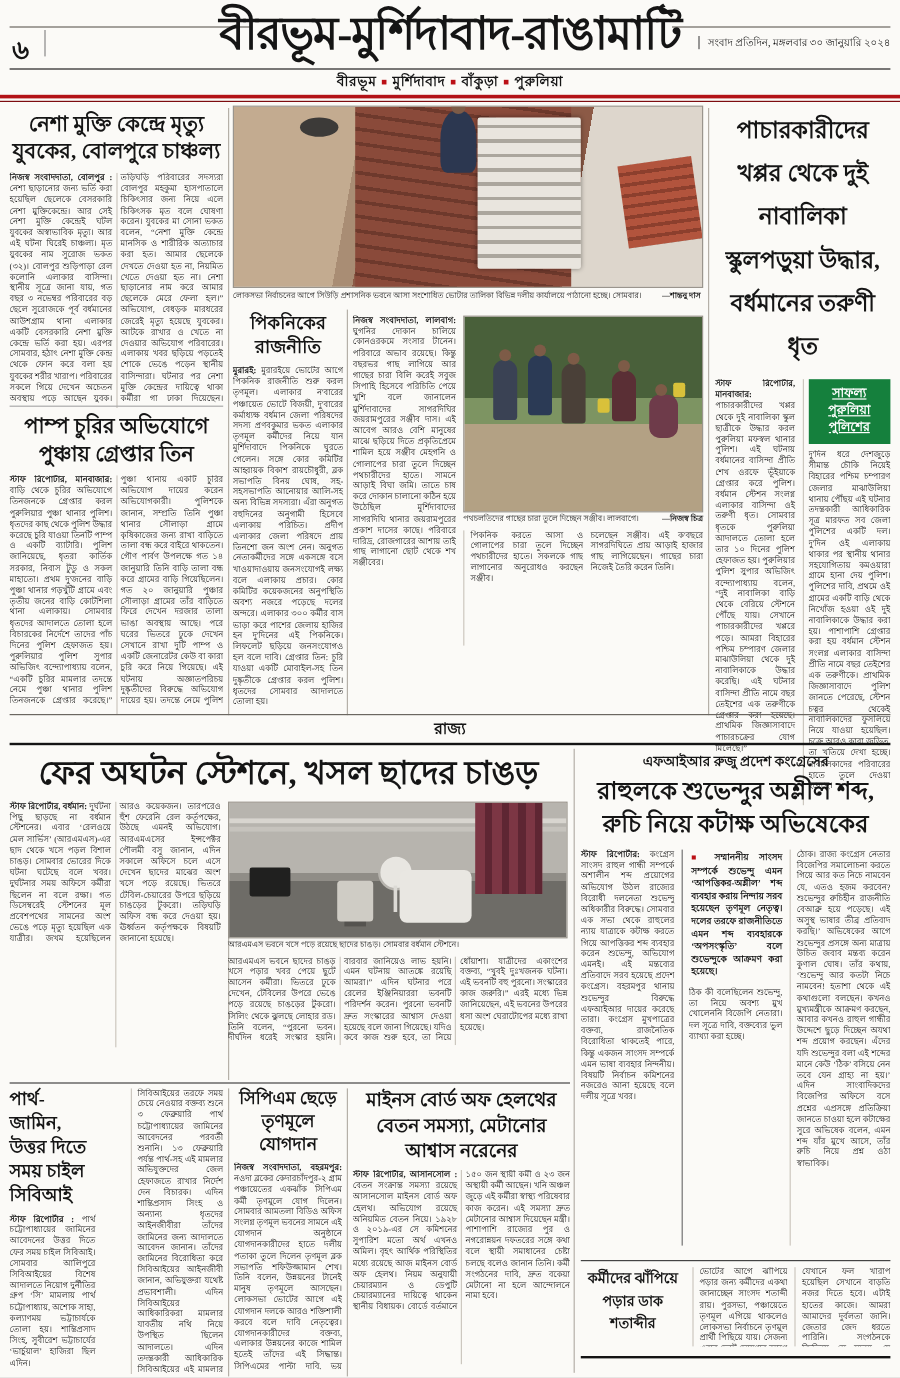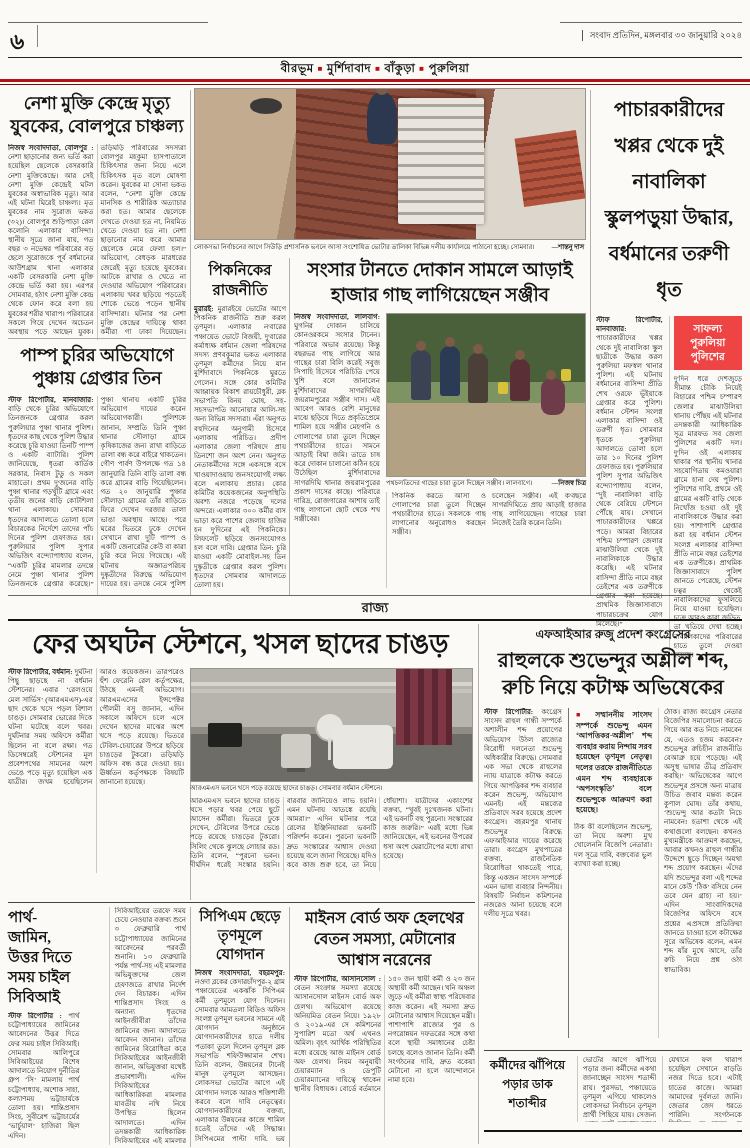--- a/index.html
+++ b/index.html
@@ -21,22 +21,22 @@
   .redband{position:absolute;left:0;right:0;top:79px;height:3px;background:#b31217;}
   .redband2{position:absolute;left:0;right:0;top:84px;height:1px;background:#7d0c10;}
   
   .hl{font-weight:bold;text-align:center;}
   .body-txt{font-size:7px;line-height:9.2px;text-align:justify;overflow:hidden;}
   .body-txt b{font-size:7px;}
   .two-col{column-count:2;column-gap:7px;column-rule:1px solid #ccc7bf;}
   .three-col{column-count:3;column-gap:7px;column-rule:1px solid #ccc7bf;}
   .cap{font-size:6.6px;line-height:8.5px;display:flex;justify-content:space-between;gap:6px;}
   .cap .cr{white-space:nowrap;font-weight:bold;}
-  .blackbox{background:#ef4444;color:#fff;font-weight:bold;text-align:center;
-            font-size:10.5px;line-height:14px;padding:6px 3px;margin-bottom:5px;}
+  .blackbox{background:#15803d;color:#fff;font-weight:bold;text-align:center;
+            font-size:10.5px;line-height:14px;padding:6px 3px;margin-bottom:5px;text-decoration:underline;}
   .pullq{font-size:7.6px;line-height:10.6px;font-weight:bold;text-align:justify;
          padding:2px 0 4px 2px;margin-bottom:3px;}
   .pullq .bullet{color:#bb1016;font-size:7px;}
   .flexrow{display:flex;gap:6px;}
   
   .photo{position:relative;overflow:hidden;border:1px solid #9a958d;}
   .ph1{background:linear-gradient(100deg,#c3ab90 0 26%,#a98d74 26% 30%,#8c5a46 30% 72%,#ddd6cc 72% 100%);}
   .ph1 .slats{position:absolute;left:26%;top:0;width:46%;height:100%;
       background:repeating-linear-gradient(8deg,#8a4a3a 0 9px,#6e392c 9px 12px);}
   .ph1 .bundles{position:absolute;left:52%;top:6%;width:22%;height:84%;border-radius:2px;
@@ -63,20 +63,21 @@
 </style>
 </head>
 <body>
 
 <div class="page">
 
   <div class="hline" style="left:8px;width:200px;top:22px;"></div>
   <div class="hline" style="left:560px;width:182px;top:22px;"></div>
   <div class="pageno">৬</div>
   <div class="vline" style="left:37px;top:25px;height:22px;background:#888;"></div>
+  <div class="masthead">বীরভূম-মুর্শিদাবাদ-রাঙামাটি</div>
   <div class="dateline">সংবাদ প্রতিদিন, মঙ্গলবার ৩০ জানুয়ারি ২০২৪</div>
   <div class="hline" style="left:8px;right:8px;top:57px;background:#222;"></div>
   <div class="editions">
     <span>বীরভূম</span><span class="sq">■</span><span>মুর্শিদাবাদ</span><span class="sq">■</span><span>বাঁকুড়া</span><span class="sq">■</span><span>পুরুলিয়া</span>
   </div>
   <div class="redband"></div>
   <div class="redband2"></div>
 
   <div class="vline" style="left:190px;top:90px;height:506px;"></div>
   <div class="vline" style="left:590px;top:90px;height:506px;"></div>
@@ -109,21 +110,20 @@
   </div>
 
   <div class="abs" style="left:194px;top:260px;width:92px;">
     <div class="hl" style="font-size:15px;line-height:20px;">পিকনিকের রাজনীতি</div>
     <div class="body-txt" style="height:288px;margin-top:5px;">
       <b>মুরারই: </b><span>মুরারইয়ে ভোটের আগে পিকনিক রাজনীতি শুরু করল তৃণমূল। এলাকার ন'বারের পঞ্চায়েত ভোটে বিজয়ী, দু'বারের কর্মাধ্যক্ষ বর্ধমান জেলা পরিষদের সদস্য প্রণবকুমার ভকত এলাকার তৃণমূল কর্মীদের নিয়ে যান মুর্শিদাবাদে পিকনিকে ঘুরতে গেলেন। সঙ্গে কোর কমিটির আহ্বায়ক বিকাশ রায়চৌধুরী, ব্লক সভাপতি বিনয় ঘোষ, সহ-সহসভাপতি আনোয়ার আলি-সহ অন্য বিভিন্ন সদস্যরা। এঁরা অনুগত বহুদিনের অনুগামী হিসেবে এলাকায় পরিচিত। প্রদীপ এলাকার জেলা পরিষদে প্রায় তিনশো জন অংশ নেন। অনুগত নেতাকর্মীদের সঙ্গে একসঙ্গে বসে খাওয়াদাওয়ায় জনসংযোগই লক্ষ্য বলে এলাকায় প্রচার। কোর কমিটির কয়েকজনের অনুপস্থিতি অবশ্য নজরে পড়েছে দলের অন্দরে। এলাকার ৩০০ কর্মীর বাস ভাড়া করে পাশের জেলায় হাজির হন দু'দিনের এই পিকনিকে। লিফলেট ছড়িয়ে জনসংযোগও হল বলে দাবি। গ্রেপ্তার তিন: চুরি যাওয়া একটি মোবাইল-সহ তিন দুষ্কৃতীকে গ্রেপ্তার করল পুলিশ। ধৃতদের সোমবার আদালতে তোলা হয়।</span>
     </div>
   </div>
 
   <div class="abs" style="left:294px;top:258px;width:292px;">
-    <div class="hl" style="font-size:18.5px;line-height:25px;">সংসার টানতে দোকান সামলে আড়াই হাজার গাছ লাগিয়েছেন সঞ্জীব</div>
     <div class="flexrow" style="margin-top:5px;">
       <div class="body-txt" style="width:86px;height:282px;">
         <b>নিজস্ব সংবাদদাতা, লালবাগ: </b><span>ঘুগনির দোকান চালিয়ে কোনওরকমে সংসার টানেন। পরিবারে অভাব রয়েছে। কিন্তু বছরভর গাছ লাগিয়ে আর গাছের চারা বিলি করেই সবুজ সিপাহি হিসেবে পরিচিতি পেয়ে খুশি বলে জানালেন মুর্শিদাবাদের সাগরদিঘির জয়রামপুরের সঞ্জীব দাস। এই আবেগ আরও বেশি মানুষের মাঝে ছড়িয়ে দিতে প্রকৃতিপ্রেমে শামিল হয়ে সঞ্জীব মেহগনি ও গোলাপের চারা তুলে দিচ্ছেন পথচারীদের হাতে। সামনে আড়াই বিঘা জমি। তাতে চাষ করে দোকান চালানো কঠিন হয়ে উঠেছিল মুর্শিদাবাদের সাগরদিঘি থানার জয়রামপুরের প্রকাশ দাসের কাছে। পরিবারে দারিদ্র, রোজগারের আশায় তাই গাছ লাগানো ছোট থেকে শখ সঞ্জীবের।</span>
       </div>
       <div style="width:200px;">
         <div class="photo ph2" style="height:162px;">
           <div class="fig" style="left:12%;top:22%;background:#3a4254;"></div>
           <div class="fig" style="left:27%;top:20%;background:#2b3a55;"></div>
           <div class="fig" style="left:41%;top:24%;background:#4a4038;"></div>
           <div class="fig" style="left:62%;top:28%;background:#5a2f35;height:42px;"></div>

